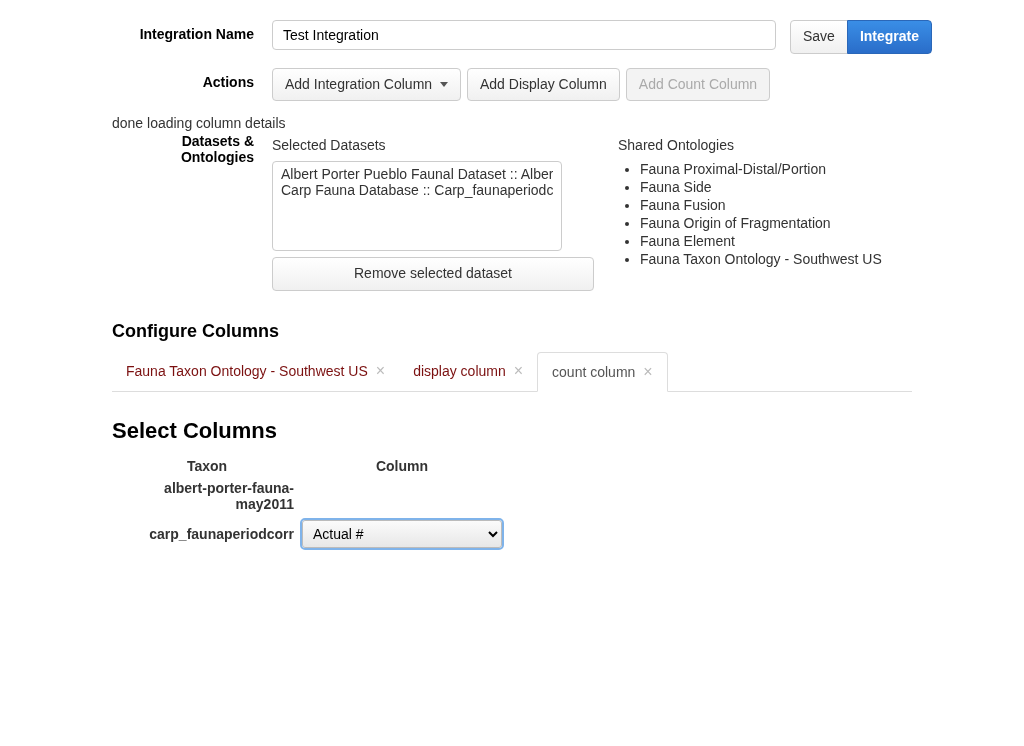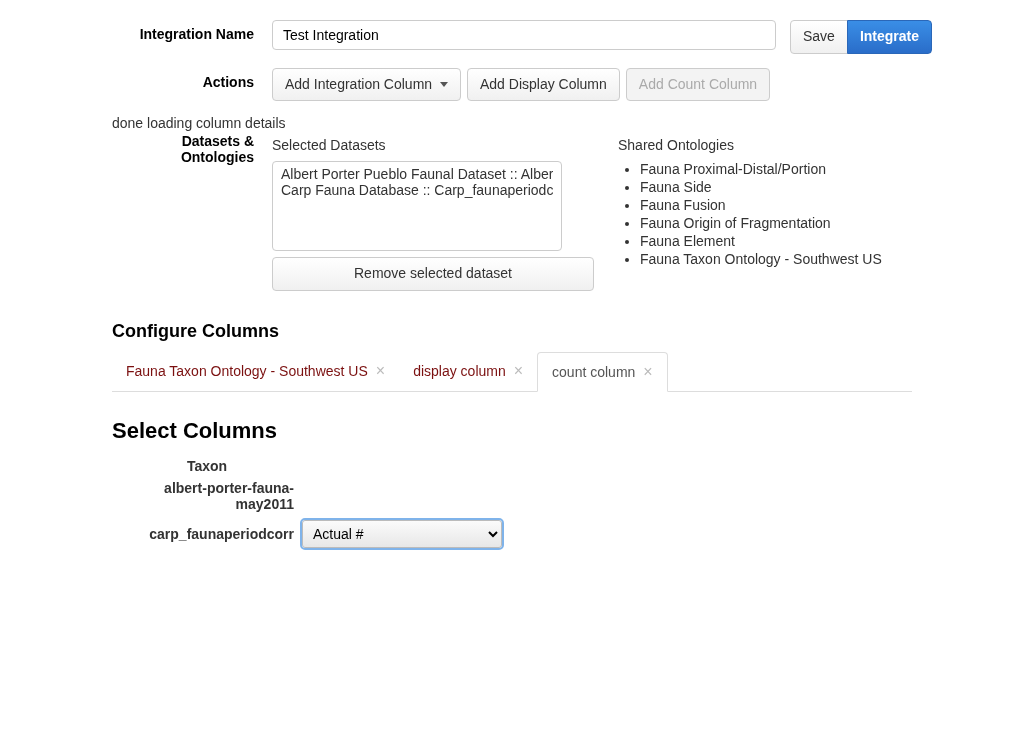--- a/index.html
+++ b/index.html
@@ -181,20 +181,21 @@
       <span>count column</span>
       <span class="close">×</span>
     </div>
   </div>
 
   <div class="section-title-big">Select Columns</div>
 
   <div class="cols-table">
     <div class="cols-header">
       <div class="th-table">Taxon</div>
+      <div class="th-column">Column</div>
     </div>
     <div class="cols-row">
       <div class="row-label">albert-porter-fauna-may2011</div>
     </div>
     <div class="cols-row">
       <div class="row-label">carp_faunaperiodcorr</div>
       <select class="col-select focused">
         <option>Actual #</option>
       </select>
     </div>

